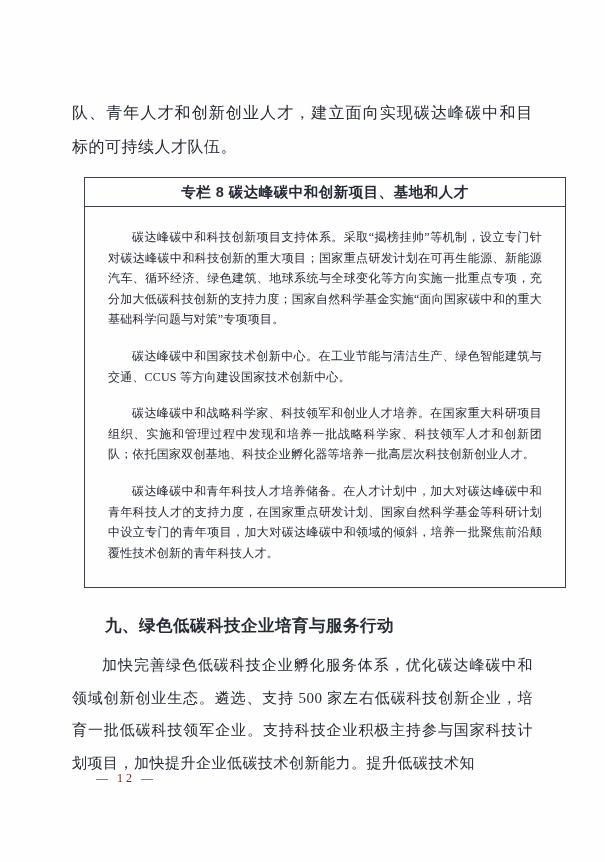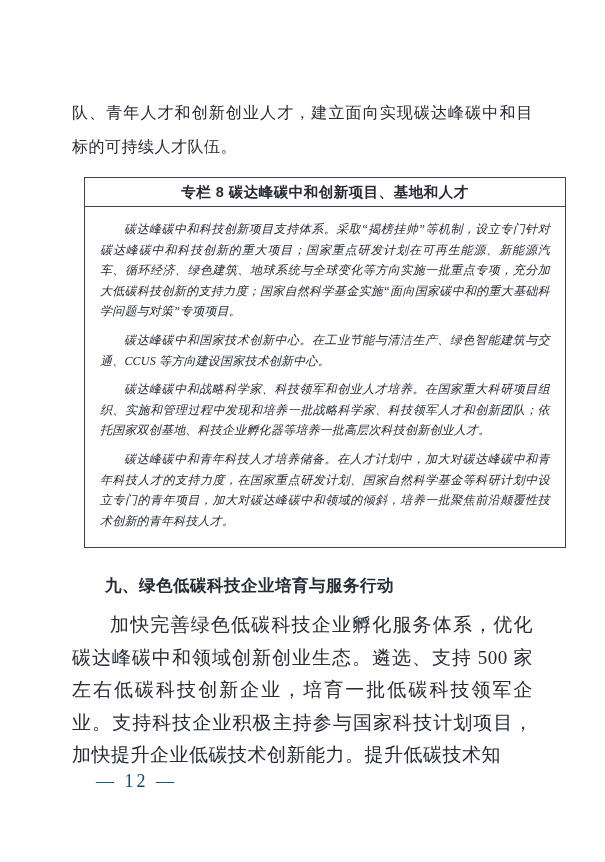--- a/index.html
+++ b/index.html
@@ -48,50 +48,49 @@
     line-height: 28px;
     height: 28px;
     text-align: center;
     border-bottom: 1.6px solid #3c414c;
     letter-spacing: 0.5px;
   }
   .panel-body {
     padding: 4px 7px 8px 7px;
   }
   .panel-body p {
-    margin: 8px;
+    margin: 16px;
     font-size: 12px;
     line-height: 20.6px;
     text-align: justify;
     text-justify: inter-character;
     text-indent: 2em;
     letter-spacing: 0.2px;
-    font-style: italic;
   }
   .section-heading {
     margin: 25px 0 12px 0;
     text-indent: 2em;
     font-family: "Liberation Sans", "DejaVu Sans", sans-serif;
     font-weight: bold;
     font-size: 16.5px;
     line-height: 24px;
     letter-spacing: 0.5px;
   }
   .section-paragraph {
     margin-top: 10px;
-    font-size: 19px;
+    font-size: 15px;
     line-height: 32.5px;
   }
   .page-number {
     position: absolute;
     left: 96px;
     top: 771px;
-    font-size: 18px;
+    font-size: 12px;
     letter-spacing: 3px;
-    color: #0c4a6e;
+    color: #7f1d1d;
   }
 </style>
 </head>
 <body>
 
 <div class="page">
   <div class="content">
 
     <p class="body-text no-indent">队、青年人才和创新创业人才，建立面向实现碳达峰碳中和目标的可持续人才队伍。</p>
 

